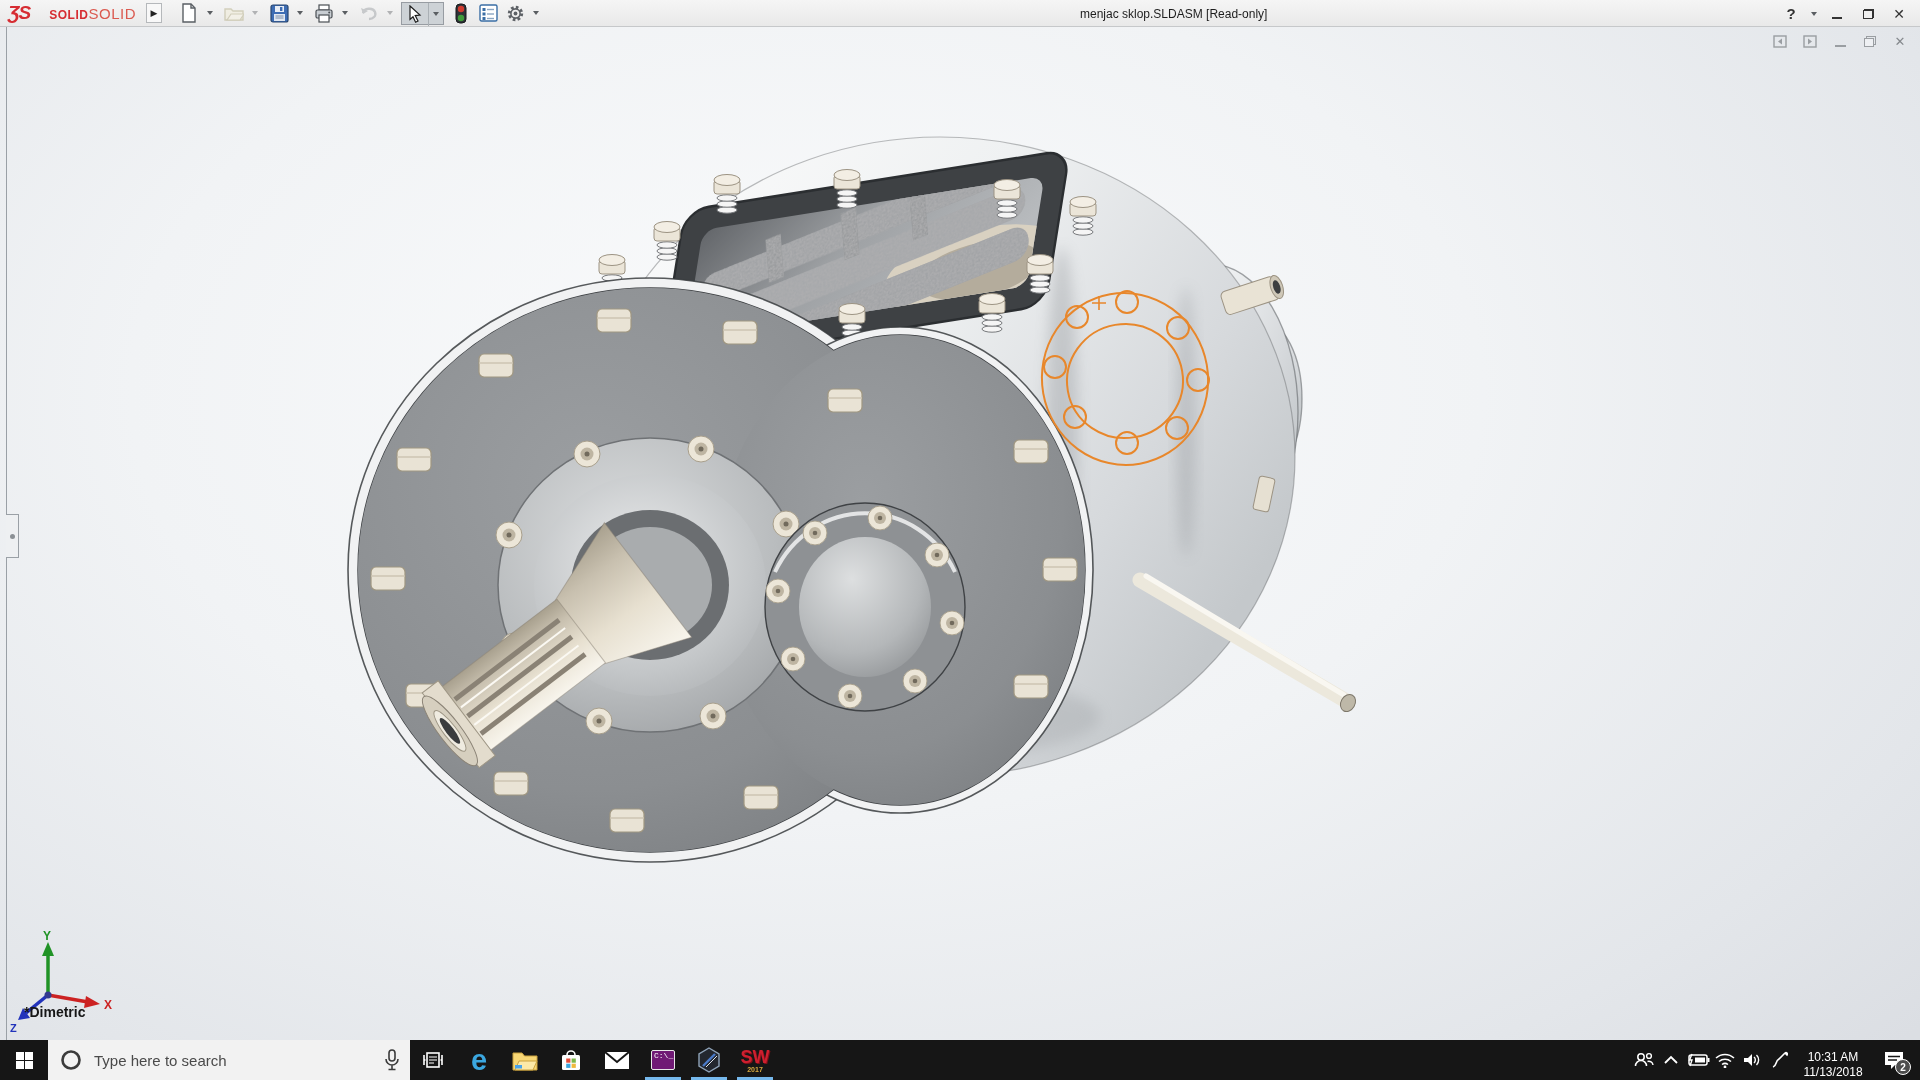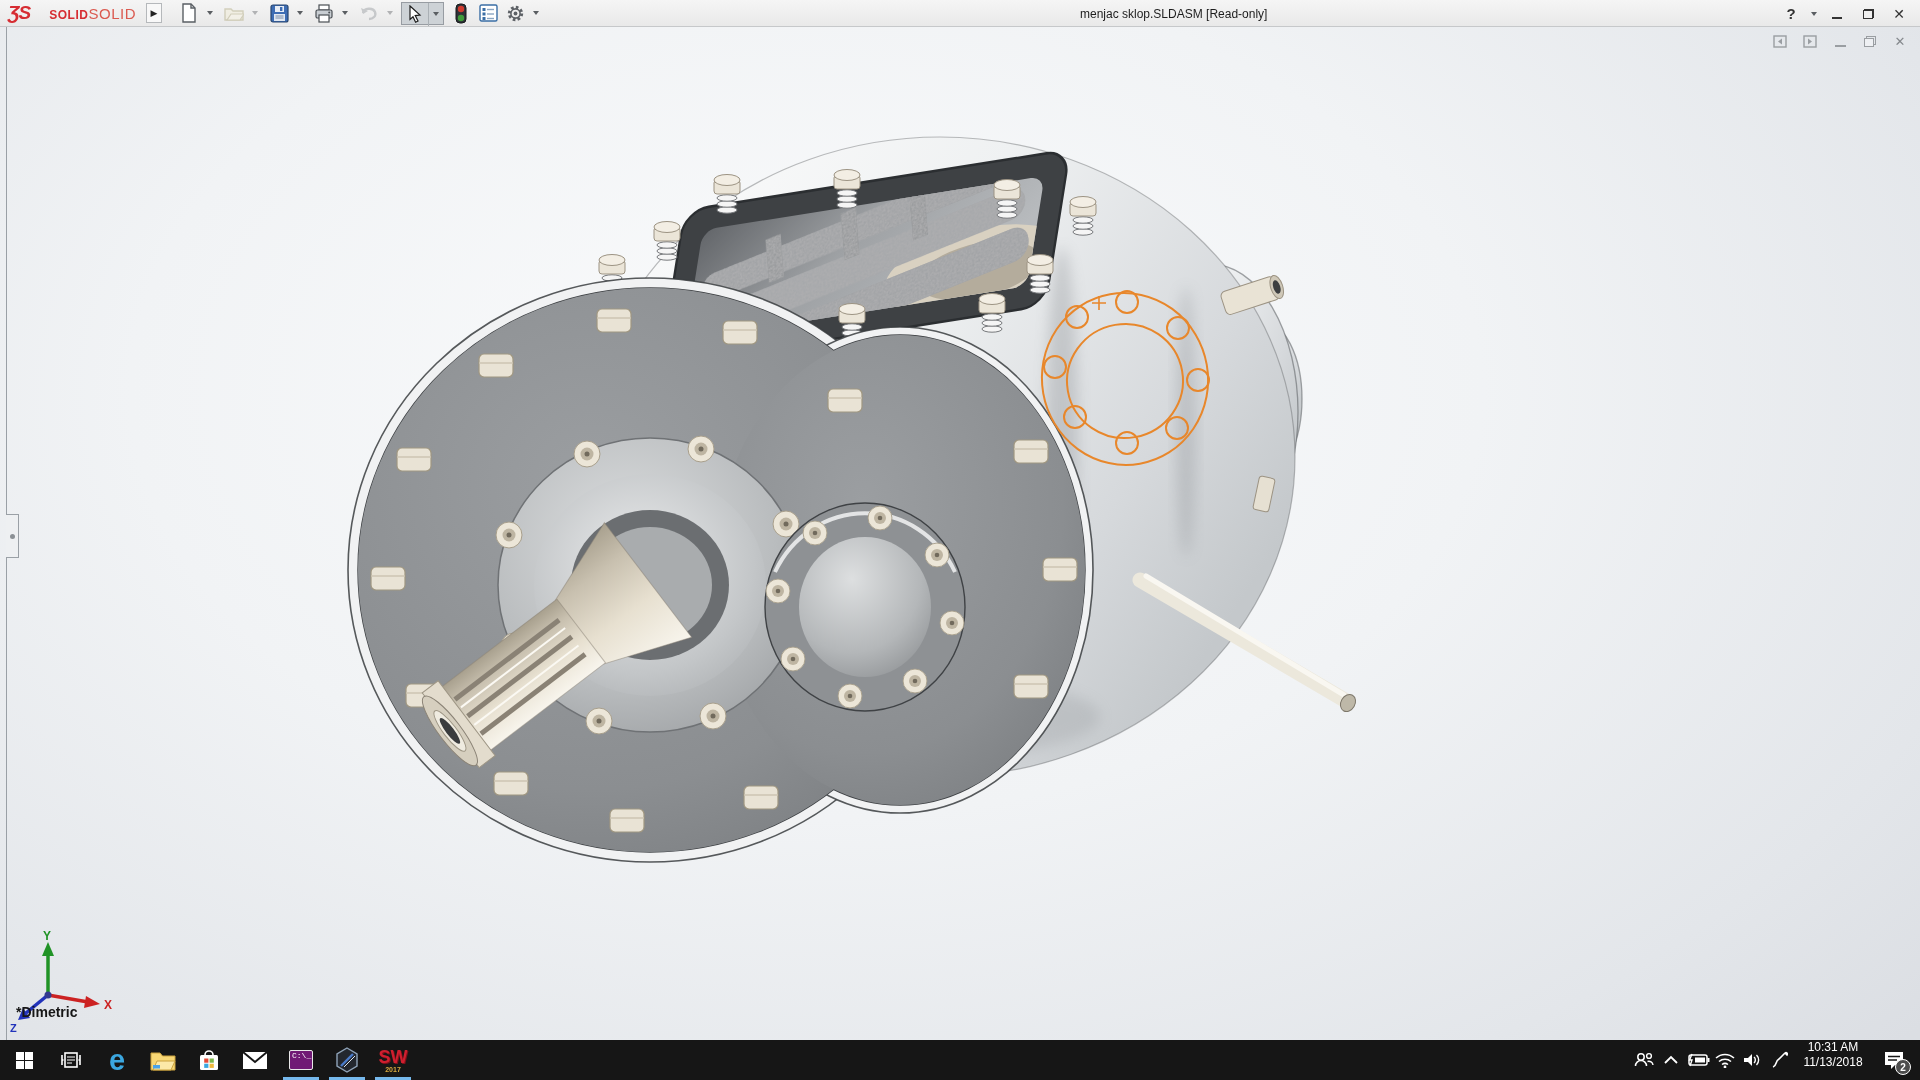--- a/index.html
+++ b/index.html
@@ -39,37 +39,37 @@
   .splitter-tab { position:absolute; left:6px; top:487px; width:13px; height:44px; background:#eef0f2;
     border:1px solid #9aa0a6; border-left:none; display:flex; align-items:center; justify-content:center; }
   .splitter-tab .dot { width:5px; height:5px; border-radius:50%; background:#8b9095; }
   .doc-controls { position:absolute; top:6px; right:12px; display:flex; align-items:center; gap:14px; }
   .dc-btn { min-width:16px; height:16px; display:flex; align-items:center; justify-content:center; color:#85898d; font-size:13px; }
   .dc-min { width:11px; height:2px; border-bottom:2px solid #9a9ea2; margin-top:9px; }
   .dc-restore { position:relative; width:12px; height:11px; }
   .dc-restore:before { content:""; position:absolute; right:0; top:0; width:8px; height:7px; border:1.5px solid #9a9ea2; }
   .dc-restore:after { content:""; position:absolute; left:0; bottom:0; width:8px; height:7px; border:1.5px solid #9a9ea2; background:#eef0f3; }
   .scene { position:absolute; left:0; top:0; }
-  .view-label { position:absolute; left:16px; top:977px; font-size:14px; font-weight:700; color:#161616; }
+  .view-label { position:absolute; left:24px; top:977px; font-size:14px; font-weight:700; color:#161616; }
   .triad { position:absolute; left:6px; top:903px; }
 
   
   .taskbar { position:relative; height:40px; background:#161616; display:flex; align-items:stretch; }
   .tb-start { width:48px; display:flex; align-items:center; justify-content:center; }
   .search-box { width:362px; background:#f2f2f2; display:flex; align-items:center; padding:0 10px 0 12px; }
   .search-text { flex:1; font-size:15px; color:#4a4a4a; margin-left:12px; }
   .tb-app { position:relative; width:46px; display:flex; align-items:center; justify-content:center; }
   .tb-app .run-bar { position:absolute; bottom:0; left:5px; right:5px; height:3px; background:#76b9ed; }
   .edge-letter { font-size:29px; font-weight:700; color:#3ba7e0; line-height:1; }
   .cmd-box { width:24px; height:20px; background:#701a75; border:1px solid #e8e8e8; border-radius:2px;
     font-family:"Liberation Mono", monospace; font-size:8px; color:#fff; padding:1px 2px; line-height:1.1; }
   .sw-icon { text-align:center; line-height:1; }
   .sw-letters { font-size:18px; font-weight:800; color:#cf1f2f; letter-spacing:0px; text-shadow:1px 1px 0 #7e1018; }
   .sw-year { font-size:7px; font-weight:700; color:#d8a93f; }
-  .tray { margin-left:auto; display:flex; align-items:flex-start; padding-right:6px; }
+  .tray { margin-left:auto; display:flex; align-items:flex-end; padding-right:6px; }
   .tray-ic { width:27px; height:40px; display:flex; align-items:center; justify-content:center; }
   .clock { width:70px; text-align:center; color:#fff; font-size:12px; line-height:15px; margin:0 6px; }
   .action-center { position:relative; width:40px; height:40px; display:flex; align-items:center; justify-content:center; }
   .ac-badge { position:absolute; right:3px; bottom:5px; width:16px; height:16px; border-radius:50%;
     background:#4d4d4d; border:1.5px solid #fff; color:#fff; font-size:10px; font-weight:700;
     display:flex; align-items:center; justify-content:center; }
 </style>
 </head>
 <body>
 
@@ -459,20 +459,30 @@
 <div class="taskbar">
   <div class="tb-start">
     <svg width="17" height="17" viewBox="0 0 17 17">
       <rect x="0" y="0" width="8" height="8" fill="#fff"></rect>
         <rect x="9" y="0" width="8" height="8" fill="#fff"></rect>
       <rect x="0" y="9" width="8" height="8" fill="#fff"></rect>
         <rect x="9" y="9" width="8" height="8" fill="#fff"></rect>
     </svg>
   </div>
 
+  <div class="search-box">
+    <svg width="22" height="22" viewBox="0 0 22 22">
+      <circle cx="11" cy="11" r="8.5" fill="none" stroke="#3b3b3b" stroke-width="2.6"></circle>
+    </svg>
+    <span class="search-text">Type here to search</span>
+    <svg width="16" height="22" viewBox="0 0 16 22">
+      <rect x="5" y="1" width="6" height="11" rx="3" fill="none" stroke="#3b3b3b" stroke-width="1.6"></rect>
+      <path d="M2,10 a6 6 0 0 0 12 0 M8,16 v4 M4.5,20.5 h7" fill="none" stroke="#3b3b3b" stroke-width="1.6"></path>
+    </svg>
+  </div>
 
   <div class="tb-app">
     <svg width="22" height="20" viewBox="0 0 22 20">
       <rect x="5" y="3" width="12" height="14" fill="none" stroke="#fff" stroke-width="1.6"></rect>
       <path d="M2,5 v10 M20,5 v10 M2,10 h1.5 M18.5,10 h1.5" stroke="#fff" stroke-width="1.6"></path>
       <path d="M7,7 h8 M7,10 h8 M7,13 h5" stroke="#fff" stroke-width="1.2"></path>
     </svg>
   </div>
 
   <div class="tb-app">

